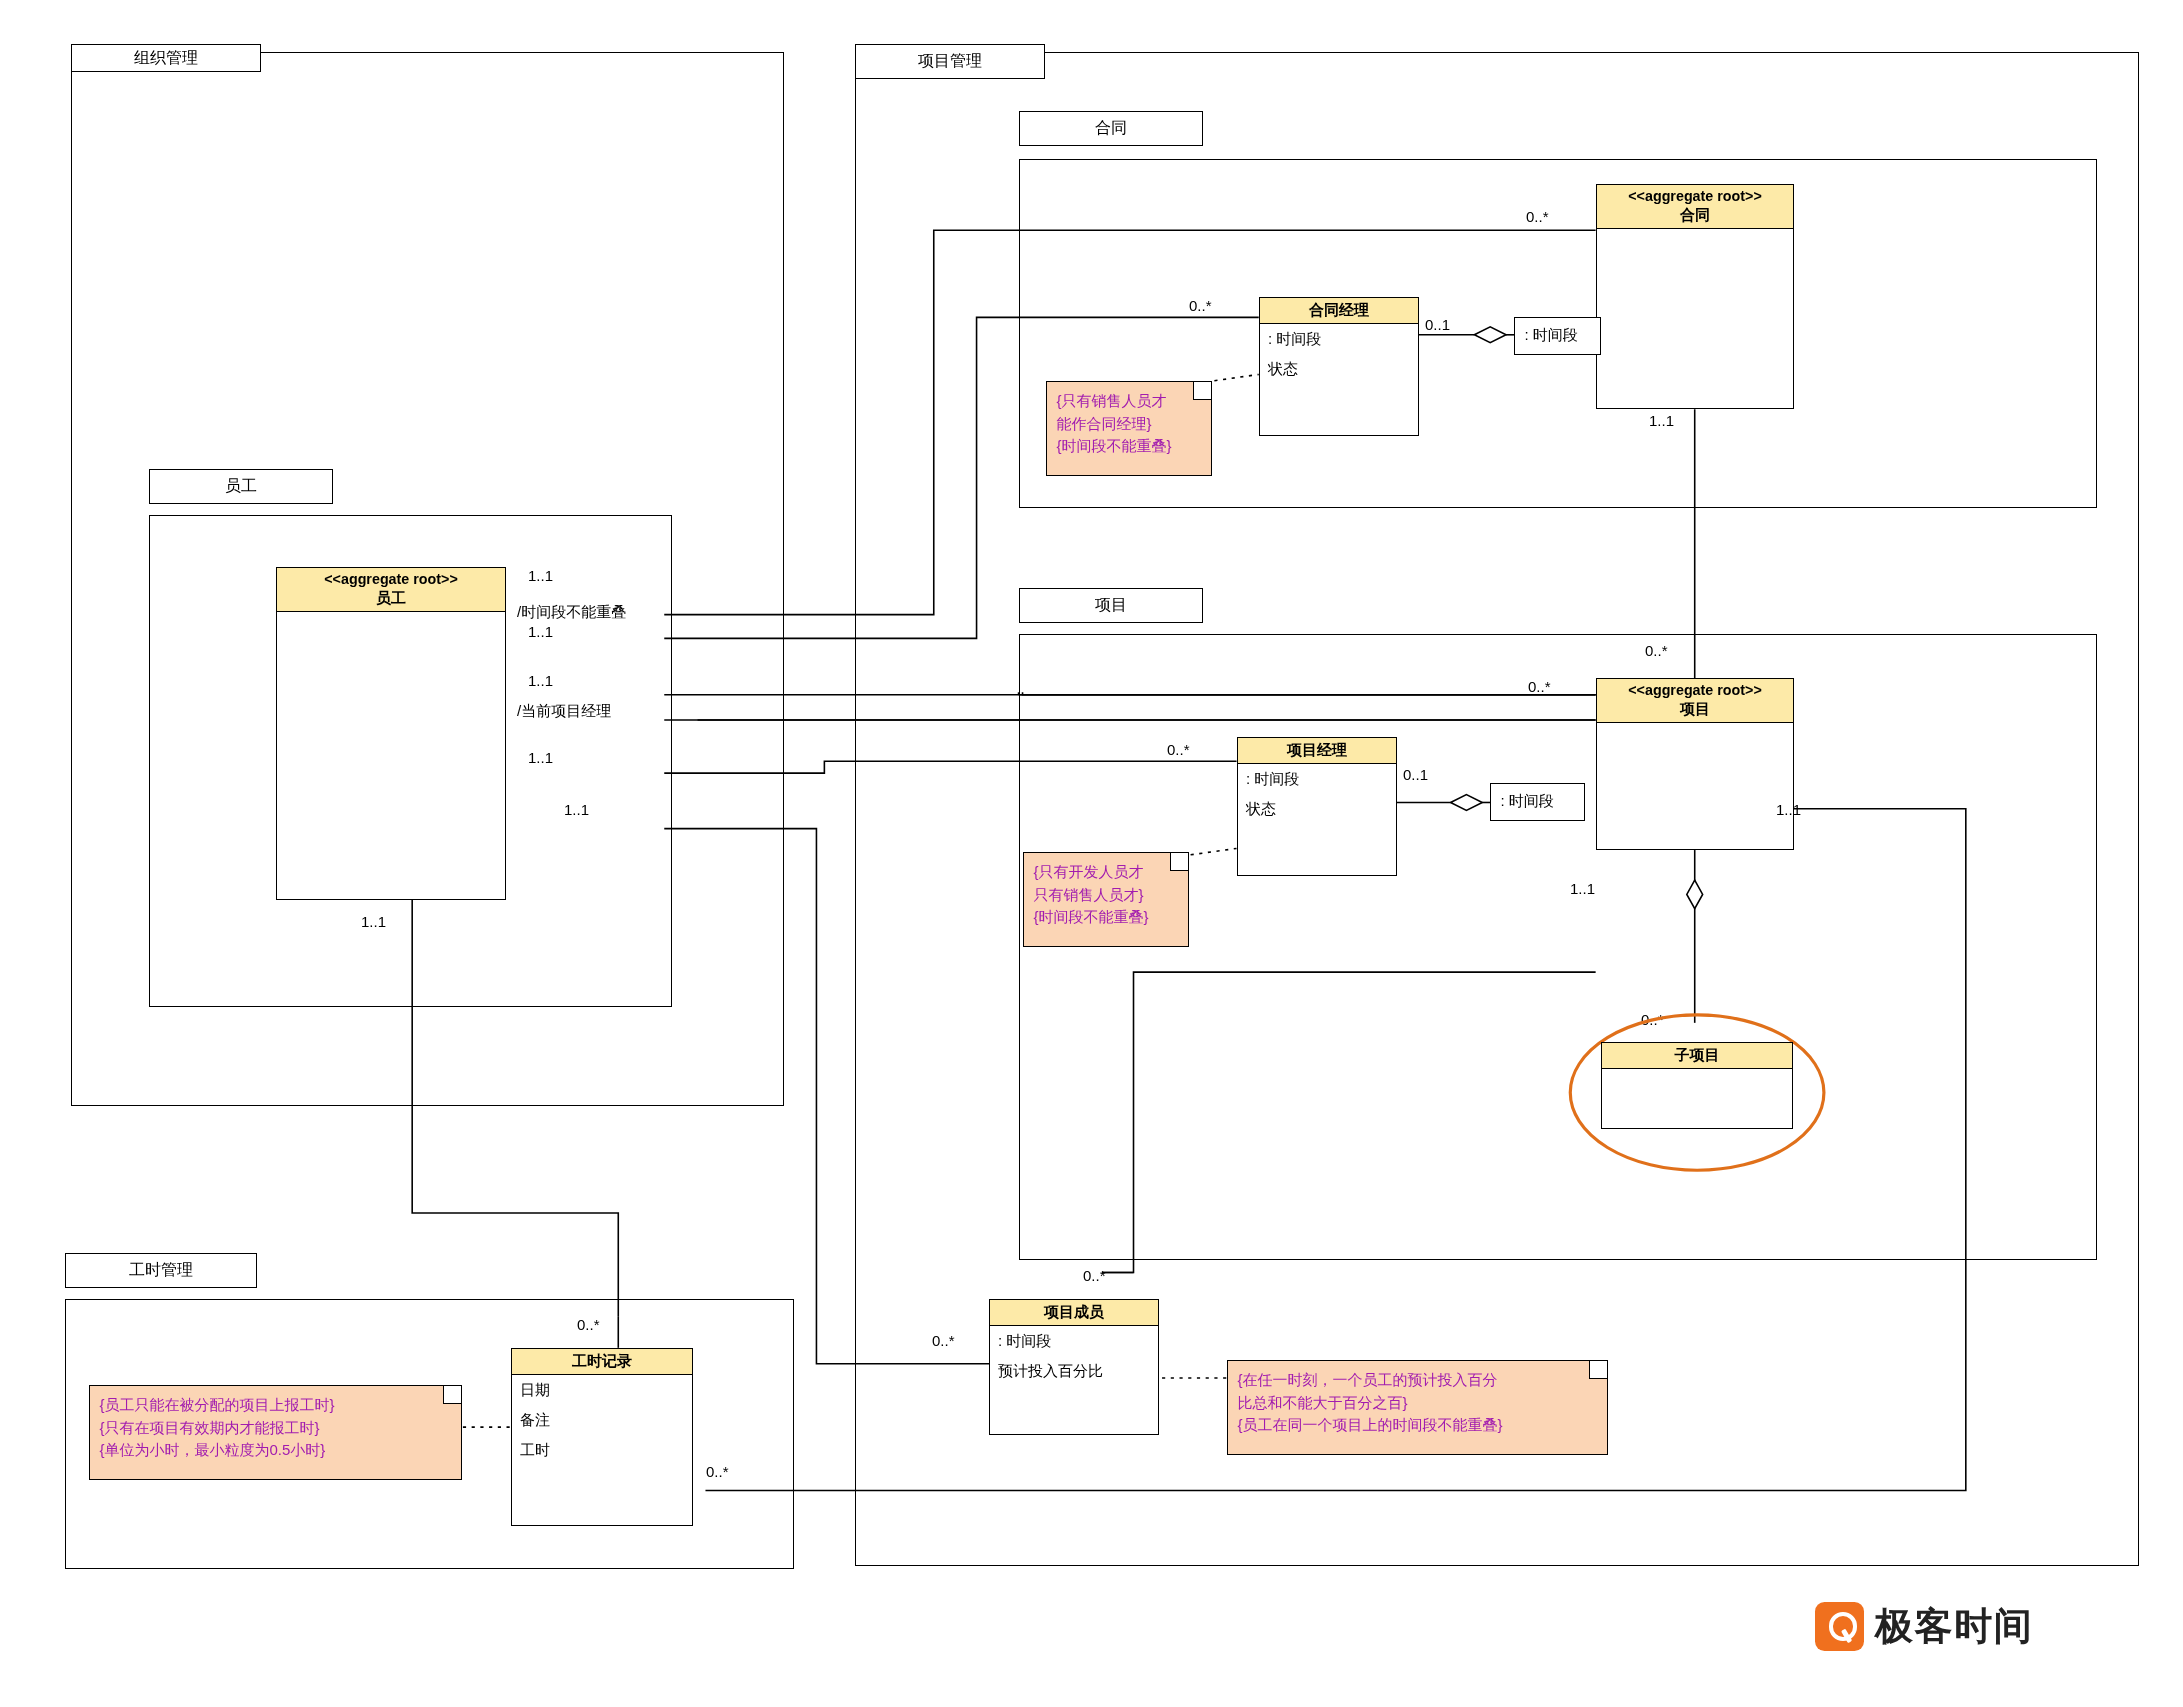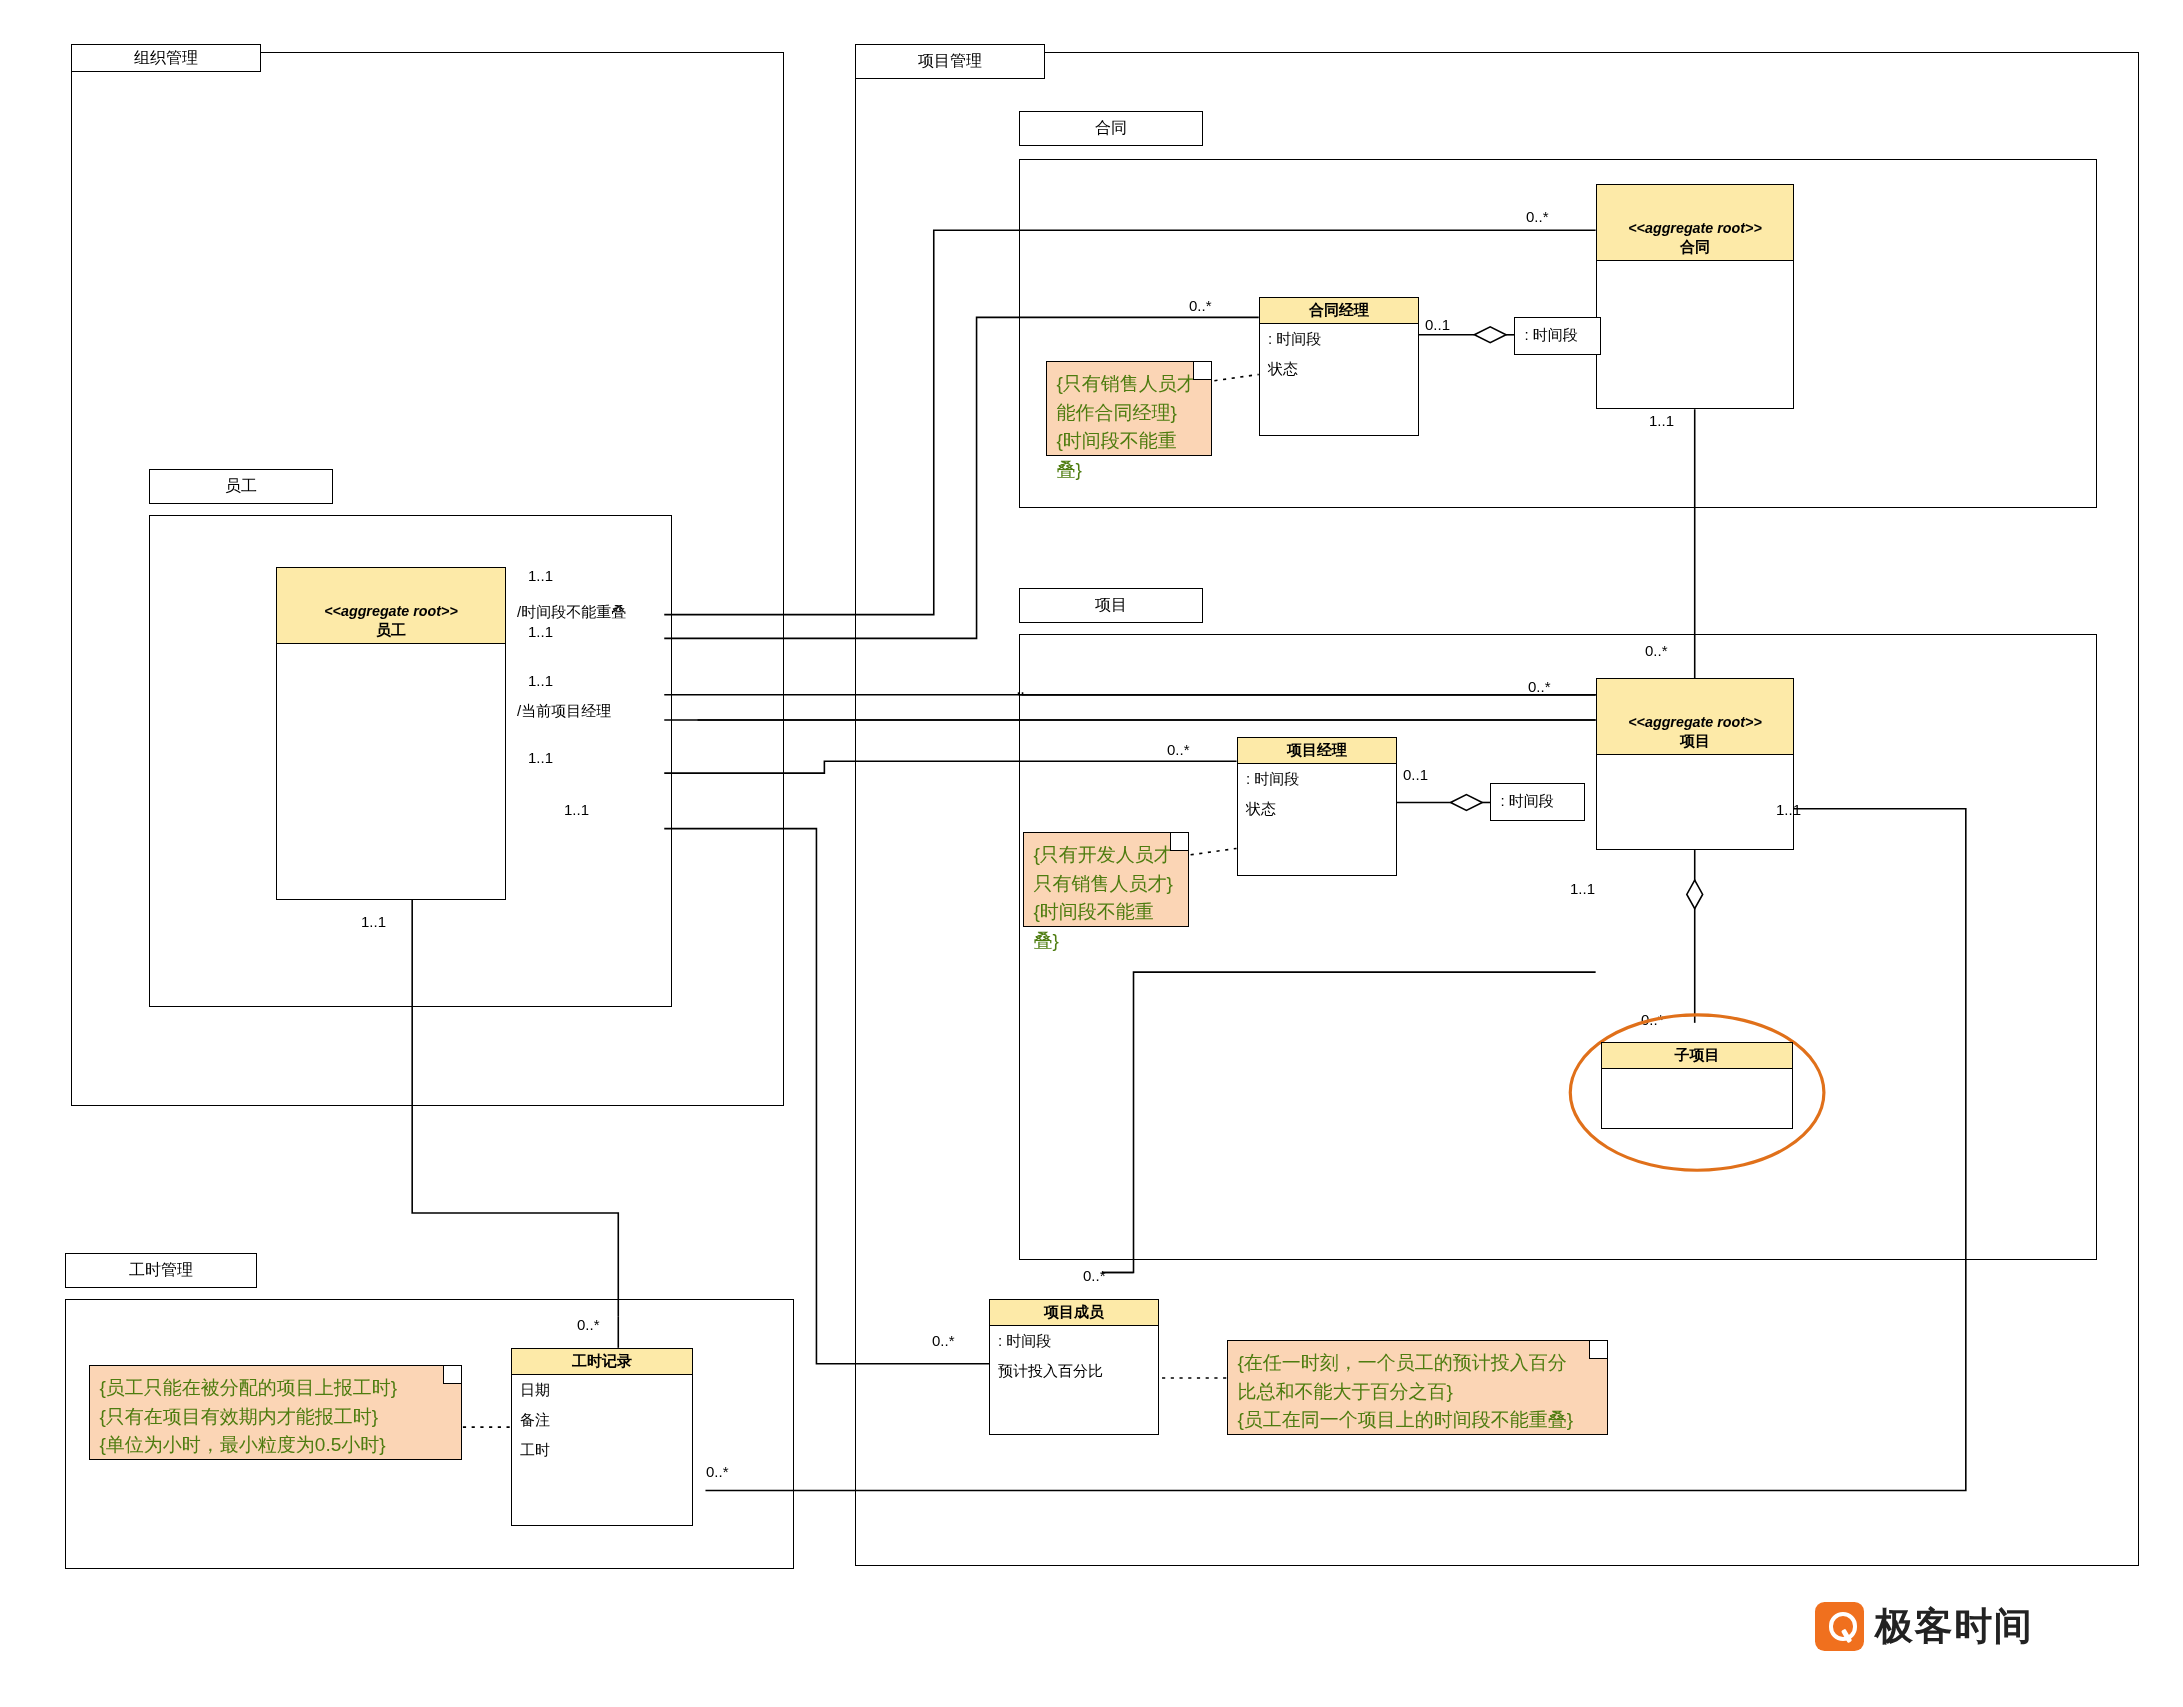--- a/index.html
+++ b/index.html
@@ -9,32 +9,32 @@
 
   
   .pkg{position:absolute;box-sizing:border-box;border:1.6px solid #000;background:transparent;}
   .pkg-tab{position:absolute;box-sizing:border-box;border:1.6px solid #000;background:#fff;
            display:flex;align-items:center;justify-content:center;font-size:16px;color:#000;}
 
   
   .cls{position:absolute;box-sizing:border-box;border:1.2px solid #000;background:#fff;}
   .cls .hdr{box-sizing:border-box;background:#fdeaa8;border-bottom:1.2px solid #000;
             text-align:center;font-size:15px;line-height:1.25;padding:3.2px 1.6px;font-weight:bold;}
-  .cls .hdr .stereo{display:block;font-style:italic;font-weight:bold;font-size:14.3px;margin-top:32px;}
+  .cls .hdr .stereo{display:block;font-weight:bold;font-size:14.3px;}
   .cls .hdr .nm{display:block;font-weight:bold;}
   .cls .body{box-sizing:border-box;}
   .cls .attr{box-sizing:border-box;font-size:15px;padding:5.5px 8px;}
   .cls .attr + .attr{border-top:0;}
 
   
   .plain{position:absolute;box-sizing:border-box;border:1.2px solid #000;background:#fff;font-size:15px;}
 
   
   .note{position:absolute;box-sizing:border-box;background:#fbd5b5;border:1.2px solid #000;
-        font-size:19px;line-height:1.5;padding:8px 9.5px;color:#4d7c0f;}
+        font-size:15px;line-height:1.5;padding:8px 9.5px;color:#a21caf;margin-top:20px;}
   .note .fold{position:absolute;right:0;top:0;width:17.4px;height:17.4px;background:#fff;
               border-left:1.2px solid #000;border-bottom:1.2px solid #000;}
 
   
   .lbl{position:absolute;font-size:15px;color:#000;white-space:nowrap;}
 
   
   .logo{position:absolute;display:flex;align-items:center;gap:11px;}
   .logo .mark{width:49px;height:49px;border-radius:9.5px;background:#f0701e;position:relative;}
   .logo .mark:after{content:"";position:absolute;left:13.5px;top:10.3px;width:20.6px;height:20.6px;

